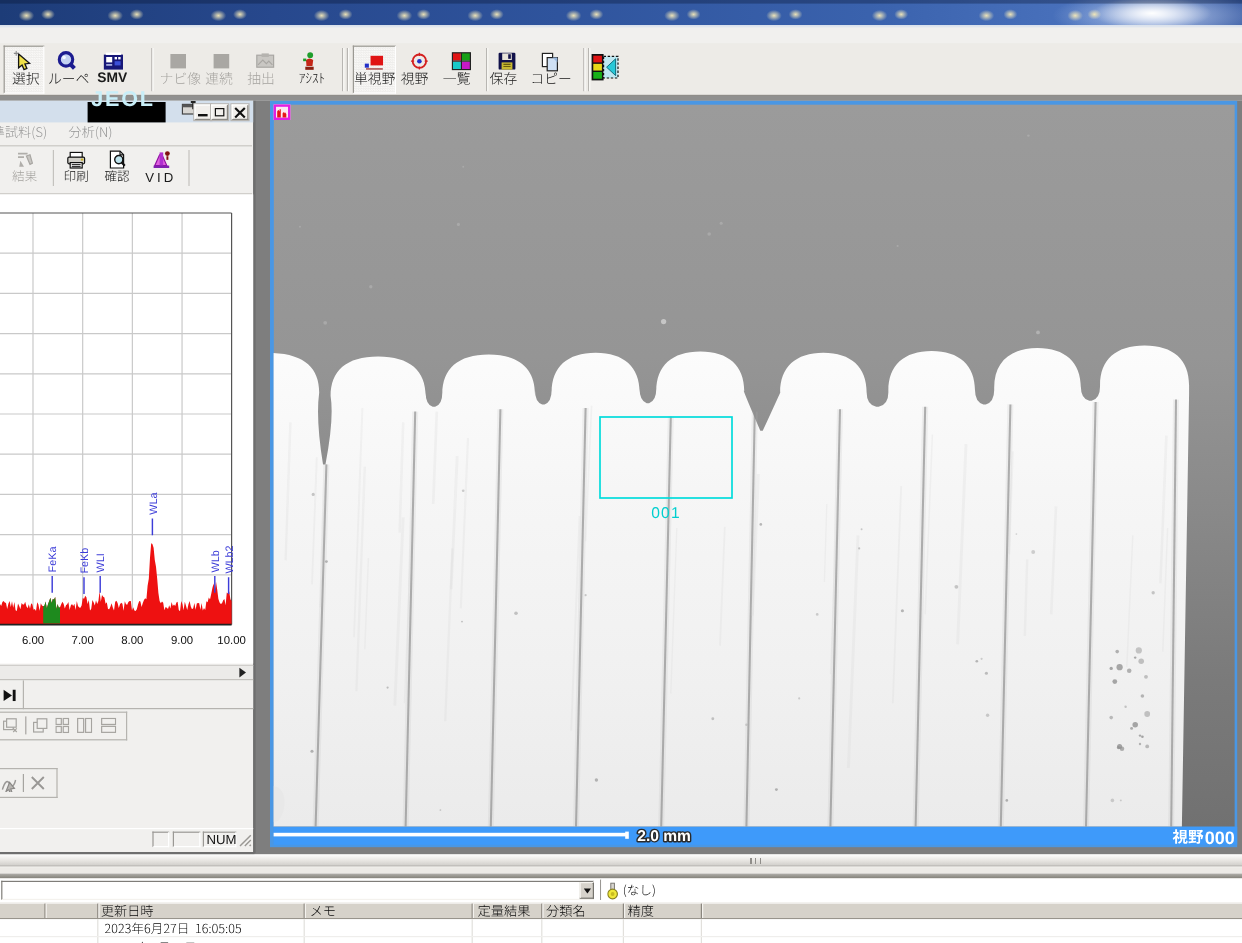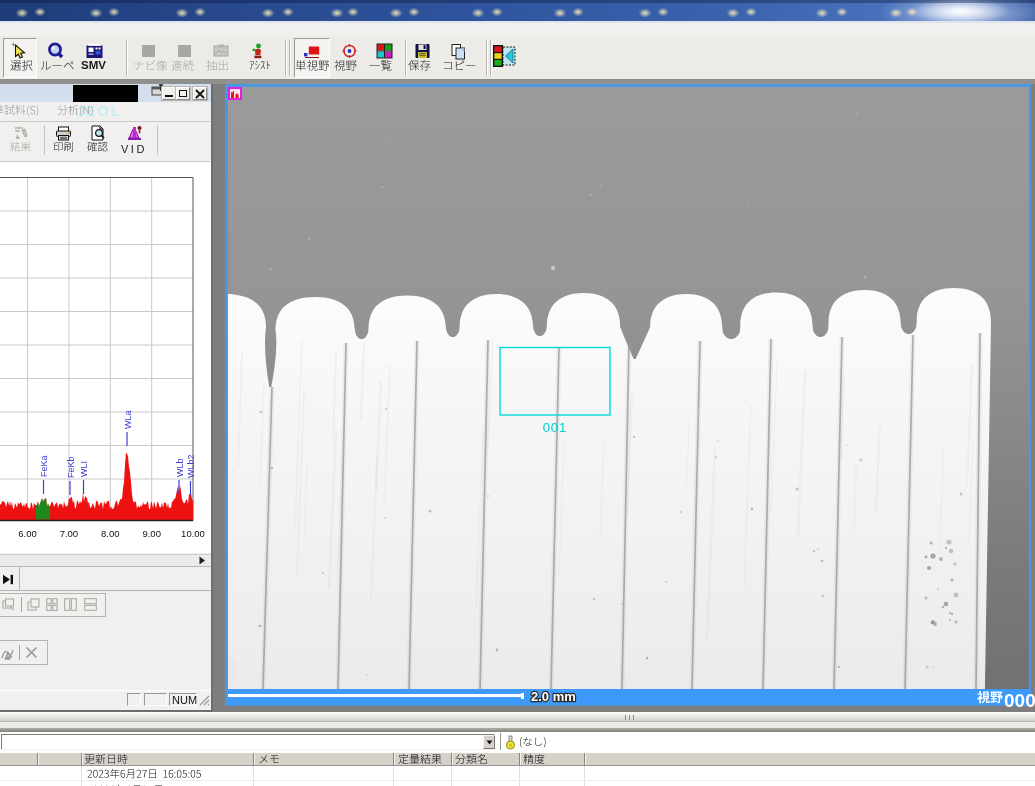--- a/index.html
+++ b/index.html
@@ -137,21 +137,21 @@
   </svg>
 <svg style="position:absolute;left:249px;top:56.9px;overflow:visible" width="24" height="15">
     <path transform="translate(0,12.1)" d="M5.1 -7.2Q5.1 -7.1 5 -7.1Q5 -7 5 -6.9Q4.9 -6.7 4.8 -6.3Q4.7 -6 4.5 -5.6Q4.3 -5.1 4.1 -4.7Q3.9 -4.3 3.6 -3.9L3.2 -4.3Q3.5 -4.6 3.8 -5.1Q4 -5.6 4.2 -6.1Q4.4 -6.6 4.5 -7Q4.4 -7 4 -7Q3.7 -7 3.3 -7Q2.8 -7 2.4 -7Q2 -7 1.7 -7Q1.4 -7 1.3 -7Q1.2 -7 1 -7Q0.9 -6.9 0.7 -6.9V-7.6Q0.9 -7.5 1 -7.5Q1.2 -7.5 1.3 -7.5Q1.4 -7.5 1.7 -7.5Q2 -7.5 2.4 -7.5Q2.9 -7.5 3.3 -7.5Q3.7 -7.5 4.1 -7.5Q4.4 -7.5 4.5 -7.5Q4.6 -7.5 4.7 -7.5Q4.7 -7.5 4.8 -7.6ZM2.5 -5.9H3Q3 -4.8 2.9 -3.9Q2.9 -3 2.7 -2.2Q2.6 -1.5 2.3 -0.9Q2 -0.2 1.5 0.3L1 -0.1Q1.1 -0.2 1.2 -0.3Q1.4 -0.4 1.5 -0.6Q1.9 -1.2 2.2 -1.9Q2.4 -2.6 2.4 -3.5Q2.5 -4.3 2.5 -5.2Q2.5 -5.4 2.5 -5.5Q2.5 -5.7 2.5 -5.9Z M7.2 -8.3Q7.3 -8.2 7.5 -8Q7.7 -7.8 7.9 -7.5Q8.1 -7.3 8.3 -7.1Q8.5 -6.9 8.5 -6.8L8.2 -6.3Q8.1 -6.4 8 -6.6Q7.8 -6.9 7.6 -7.1Q7.4 -7.3 7.2 -7.5Q7 -7.7 6.9 -7.8ZM6.4 -0.4Q6.8 -0.6 7.3 -0.9Q7.8 -1.2 8.2 -1.7Q8.9 -2.5 9.4 -3.5Q9.8 -4.5 10.2 -5.7L10.6 -5.2Q10.2 -4.1 9.7 -3Q9.2 -2 8.5 -1.2Q8.2 -0.9 7.9 -0.6Q7.6 -0.3 7.3 -0.1Q6.9 0.1 6.7 0.2ZM6.4 -5.8Q6.5 -5.7 6.7 -5.5Q6.9 -5.3 7.1 -5.1Q7.3 -4.9 7.5 -4.7Q7.7 -4.5 7.7 -4.4L7.4 -3.9Q7.3 -4.1 7.1 -4.4Q6.8 -4.7 6.5 -4.9Q6.3 -5.2 6.1 -5.4Z M15.5 -7.2Q15.5 -7.2 15.5 -7.1Q15.4 -7 15.4 -6.9Q15.3 -6.4 15.2 -5.8Q15 -5.1 14.8 -4.5Q14.5 -3.9 14.3 -3.4Q14 -2.7 13.6 -2.1Q13.2 -1.5 12.8 -0.9Q12.4 -0.4 11.9 0L11.6 -0.5Q12.1 -0.8 12.5 -1.3Q12.9 -1.9 13.3 -2.5Q13.6 -3.1 13.9 -3.8Q14.2 -4.2 14.3 -4.8Q14.5 -5.4 14.7 -5.9Q14.8 -6.5 14.9 -6.9Q14.9 -6.9 14.6 -6.9Q14.4 -6.9 14.1 -6.9Q13.8 -6.9 13.4 -6.9Q13.1 -6.9 12.9 -6.9Q12.7 -6.9 12.6 -6.9Q12.5 -6.9 12.3 -6.9Q12.1 -6.9 12.1 -6.9V-7.5Q12.1 -7.5 12.3 -7.5Q12.5 -7.5 12.6 -7.5Q12.7 -7.5 12.9 -7.5Q13.1 -7.5 13.4 -7.5Q13.7 -7.5 14.1 -7.5Q14.4 -7.5 14.6 -7.5Q14.8 -7.5 14.9 -7.5Q15 -7.5 15.1 -7.5Q15.2 -7.5 15.2 -7.5ZM14.3 -3.8Q14.5 -3.4 14.8 -2.9Q15 -2.5 15.2 -2Q15.5 -1.6 15.7 -1.1Q15.9 -0.7 16 -0.3L15.6 0.1Q15.4 -0.4 15.1 -1Q14.9 -1.6 14.5 -2.3Q14.2 -2.9 13.9 -3.4Z M18.2 -0.9Q18.2 -1.1 18.2 -1.5Q18.2 -1.9 18.2 -2.6Q18.2 -3.2 18.2 -3.9Q18.2 -4.6 18.2 -5.3Q18.2 -5.9 18.2 -6.4Q18.2 -6.9 18.2 -7.2Q18.2 -7.4 18.2 -7.7Q18.2 -8 18.2 -8.2H18.8Q18.8 -8 18.7 -7.7Q18.7 -7.4 18.7 -7.2Q18.7 -6.7 18.7 -6Q18.7 -5.4 18.7 -4.7Q18.7 -4.1 18.7 -3.4Q18.7 -2.8 18.7 -2.3Q18.7 -1.7 18.7 -1.4Q18.7 -1 18.7 -0.9Q18.7 -0.8 18.7 -0.5Q18.7 -0.3 18.8 -0.1Q18.8 0.1 18.8 0.2H18.2Q18.2 0 18.2 -0.3Q18.2 -0.6 18.2 -0.9ZM18.6 -5.3Q18.9 -5.2 19.2 -4.9Q19.6 -4.7 19.9 -4.4Q20.2 -4.2 20.5 -3.9Q20.8 -3.7 21.1 -3.4L20.9 -2.8Q20.6 -3.1 20.3 -3.4Q20 -3.6 19.7 -3.9Q19.3 -4.2 19 -4.4Q18.8 -4.6 18.5 -4.7Z" fill="#1a1a1a"></path>
   </svg>
 <div class="abs" style="left:81px;top:59px;font-size:11.5px;font-weight:bold;color:#1a1a1a">SMV</div>
 <div class="abs" style="left:0;top:84px;width:1035px;height:628px;background:#7e7e7e"></div>
 <div class="abs" style="left:0;top:84px;width:210.5px;height:626px;background:#f1f0ee"></div>
 <div class="abs" style="left:210.5px;top:84px;width:2.5px;height:627px;background:#6e6e6e"></div>
 <div class="abs" style="left:0;top:84px;width:210.5px;height:18px;background:#d3dfec"></div>
 <div class="abs" style="left:73px;top:85px;width:65px;height:16.5px;background:#000"></div>
-<div class="abs" style="left:76px;top:102px;font-family:'Liberation Sans',sans-serif;font-weight:bold;font-size:15px;letter-spacing:1.5px;color:#c8eef8;transform:scaleY(1.0)">JEOL</div>
+<div class="abs" style="left:76px;top:72px;font-family:'Liberation Sans',sans-serif;font-weight:bold;font-size:18px;letter-spacing:1.5px;color:#c8eef8;transform:scaleY(1.0)">JEOL</div>
 <svg class="abs" style="left:151px;top:84px" width="14" height="13" viewBox="0 0 14 13">
     <rect x="1" y="3" width="10" height="8" fill="#d8d6d2" stroke="#444"></rect>
     <rect x="1" y="3" width="10" height="2.4" fill="#555"></rect>
     <path d="M8,1 l4,0 m-2,-0 l0,6" stroke="#222" stroke-width="1.6"></path>
   </svg>
 <div class="abs" style="left:162px;top:87px;width:14px;height:13px;background:#f1efec;border:1px solid;border-color:#fff #8a8884 #8a8884 #fff;box-shadow:0 0 0 1px #b8b6b2"></div>
 <div class="abs" style="left:164.5px;top:95px;width:8px;height:2px;background:#111"></div>
 <div class="abs" style="left:176px;top:87px;width:14px;height:13px;background:#f1efec;border:1px solid;border-color:#fff #8a8884 #8a8884 #fff;box-shadow:0 0 0 1px #b8b6b2"></div>
 <div class="abs" style="left:179px;top:90px;width:8px;height:7px;border:1.6px solid #111"></div>
 <div class="abs" style="left:192.5px;top:87px;width:14px;height:13px;background:#f1efec;border:1px solid;border-color:#fff #8a8884 #8a8884 #fff;box-shadow:0 0 0 1px #b8b6b2"></div>
@@ -448,21 +448,21 @@
   </svg>
 <div class="abs" style="left:227.5px;top:688.5px;width:803.5px;height:15.5px;background:#3e9afa"></div>
 <div class="abs" style="left:228px;top:694px;width:294px;height:2.6px;background:#fff"></div>
 <div class="abs" style="left:521px;top:692.5px;width:3px;height:6px;background:#fff"></div>
 <svg class="abs" style="left:528px;top:688px;overflow:visible" width="56" height="17">
     <text x="3" y="12.5" font-family="Liberation Sans" font-size="13" font-weight="bold" fill="#fff" stroke="#2a2a2a" stroke-width="2.4" paint-order="stroke" stroke-linejoin="round">2.0 mm</text>
   </svg>
 <svg class="abs" style="left:977px;top:690px;overflow:visible" width="30" height="16">
     <path transform="translate(0,12)" d="M9 -3.3H10.4V-0.7Q10.4 -0.4 10.5 -0.3Q10.5 -0.3 10.7 -0.3Q10.7 -0.3 10.8 -0.3Q10.9 -0.3 11 -0.3Q11.1 -0.3 11.2 -0.3Q11.3 -0.3 11.3 -0.4Q11.4 -0.4 11.4 -0.8Q11.5 -1.1 11.5 -1.7Q11.6 -1.6 11.8 -1.5Q12 -1.4 12.3 -1.3Q12.5 -1.2 12.7 -1.2Q12.7 -0.3 12.5 0.2Q12.3 0.7 12.1 0.9Q11.8 1.1 11.3 1.1Q11.3 1.1 11.1 1.1Q11 1.1 10.9 1.1Q10.7 1.1 10.6 1.1Q10.5 1.1 10.4 1.1Q9.8 1.1 9.5 0.9Q9.2 0.7 9.1 0.4Q9 -0 9 -0.6ZM7.5 -7.2V-6.3H10.3V-7.2ZM7.5 -5.1V-4.2H10.3V-5.1ZM7.5 -9.2V-8.3H10.3V-9.2ZM6.1 -10.4H11.8V-3H6.1ZM6.9 -3.4H8.4Q8.3 -2.4 8.1 -1.5Q7.8 -0.6 7.2 0Q6.6 0.7 5.4 1.2Q5.4 1 5.2 0.8Q5.1 0.5 4.9 0.3Q4.7 0.1 4.6 -0Q5.5 -0.4 6 -0.9Q6.5 -1.4 6.7 -2Q6.9 -2.6 6.9 -3.4ZM0.6 -8.6H4.6V-7.2H0.6ZM2.3 -4.2 3.9 -6V1.2H2.3ZM2.3 -11H3.9V-8H2.3ZM3.8 -5.7Q4 -5.6 4.3 -5.4Q4.6 -5.1 4.9 -4.8Q5.3 -4.5 5.5 -4.2Q5.8 -3.9 5.9 -3.8L5 -2.5Q4.8 -2.8 4.5 -3.1Q4.3 -3.4 4 -3.8Q3.7 -4.1 3.4 -4.4Q3.1 -4.7 2.9 -4.9ZM4.1 -8.6H4.4L4.7 -8.7L5.5 -8.1Q5.1 -6.9 4.3 -5.7Q3.6 -4.6 2.7 -3.6Q1.8 -2.7 0.9 -2.1Q0.8 -2.3 0.7 -2.6Q0.6 -2.9 0.4 -3.2Q0.3 -3.4 0.2 -3.6Q1 -4.1 1.8 -4.8Q2.5 -5.6 3.2 -6.5Q3.8 -7.4 4.1 -8.4Z M15.1 -7.1V-6.1H18.3V-7.1ZM15.1 -9.2V-8.2H18.3V-9.2ZM13.8 -10.4H19.6V-4.9H13.8ZM13.8 -3.8H19.6V-2.4H13.8ZM13.4 -0.7Q14.2 -0.8 15.2 -0.9Q16.3 -1 17.5 -1.1Q18.6 -1.3 19.8 -1.4L19.8 -0Q18.7 0.1 17.6 0.3Q16.5 0.4 15.5 0.5Q14.4 0.7 13.6 0.8ZM20 -10.4H24.5V-9H20ZM19.9 -6.2H24.7V-4.7H19.9ZM23.8 -10.4H24.2L24.5 -10.5L25.5 -9.8Q25.2 -9.3 24.7 -8.7Q24.3 -8.2 23.8 -7.7Q23.3 -7.2 22.8 -6.8Q22.6 -7 22.4 -7.3Q22.1 -7.5 21.9 -7.7Q22.3 -8 22.7 -8.4Q23 -8.9 23.3 -9.3Q23.6 -9.8 23.8 -10.1ZM20.2 -7.6 21.2 -8.6Q21.8 -8.3 22.4 -7.9Q23 -7.6 23.6 -7.2Q24.1 -6.9 24.5 -6.6L23.5 -5.5Q23.2 -5.8 22.6 -6.2Q22 -6.6 21.4 -6.9Q20.8 -7.3 20.2 -7.6ZM24.2 -6.2H24.4L24.7 -6.2L25.7 -6Q25.6 -5.1 25.3 -4.2Q25.1 -3.3 24.8 -2.7L23.6 -2.9Q23.7 -3.3 23.8 -3.8Q23.9 -4.3 24 -4.9Q24.2 -5.5 24.2 -6ZM21.6 -5.4H23.1V-0.5Q23.1 0 23 0.4Q22.9 0.7 22.5 0.9Q22.1 1.1 21.6 1.1Q21.1 1.2 20.3 1.2Q20.3 0.8 20.2 0.4Q20 -0.1 19.9 -0.4Q20.3 -0.3 20.8 -0.3Q21.2 -0.3 21.3 -0.3Q21.5 -0.4 21.5 -0.4Q21.6 -0.4 21.6 -0.6ZM16 -10H17.3V-5.6H17.4V-0.8H15.9V-5.6H16Z" fill="#fff"></path>
   </svg>
-<div class="abs" style="left:1004px;top:689.5px;font-size:19px;font-weight:bold;color:#fff">000</div>
+<div class="abs" style="left:1004px;top:689.5px;font-size:15px;font-weight:bold;color:#fff">000</div>
 <div class="abs" style="left:0;top:712px;width:1035px;height:10px;background:linear-gradient(180deg,#fdfdfd,#e8e6e2 55%,#d2d0cc);border-bottom:1px solid #b8b6b2"></div>
 <div class="abs" style="left:625px;top:714.5px;width:10px;height:5px;background:repeating-linear-gradient(90deg,#908e8a 0,#908e8a 1.4px,transparent 1.4px,transparent 4px)"></div>
 <div class="abs" style="left:0;top:723px;width:1035px;height:5px;background:#eceae6"></div>
 <div class="abs" style="left:0;top:728px;width:1035px;height:3.5px;background:linear-gradient(180deg,#b0aeaa,#828078)"></div>
 <div class="abs" style="left:0;top:731.5px;width:1035px;height:20px;background:#fff"></div>
 <div class="abs" style="left:1px;top:733.5px;width:494px;height:16.5px;background:#fff;border:1px solid;border-color:#7f7d79 #f4f2ee #f4f2ee #7f7d79"></div>
 <div class="abs" style="left:483px;top:734.5px;width:11.5px;height:14.5px;background:#d6d2cb;border:1px solid;border-color:#f6f4f0 #76746e #76746e #f6f4f0"></div>
 <svg class="abs" style="left:485.5px;top:740px" width="7" height="5" viewBox="0 0 7 5">
     <path d="M0.5,0.5 L6.5,0.5 L3.5,4.5 Z" fill="#111"></path>
   </svg>

